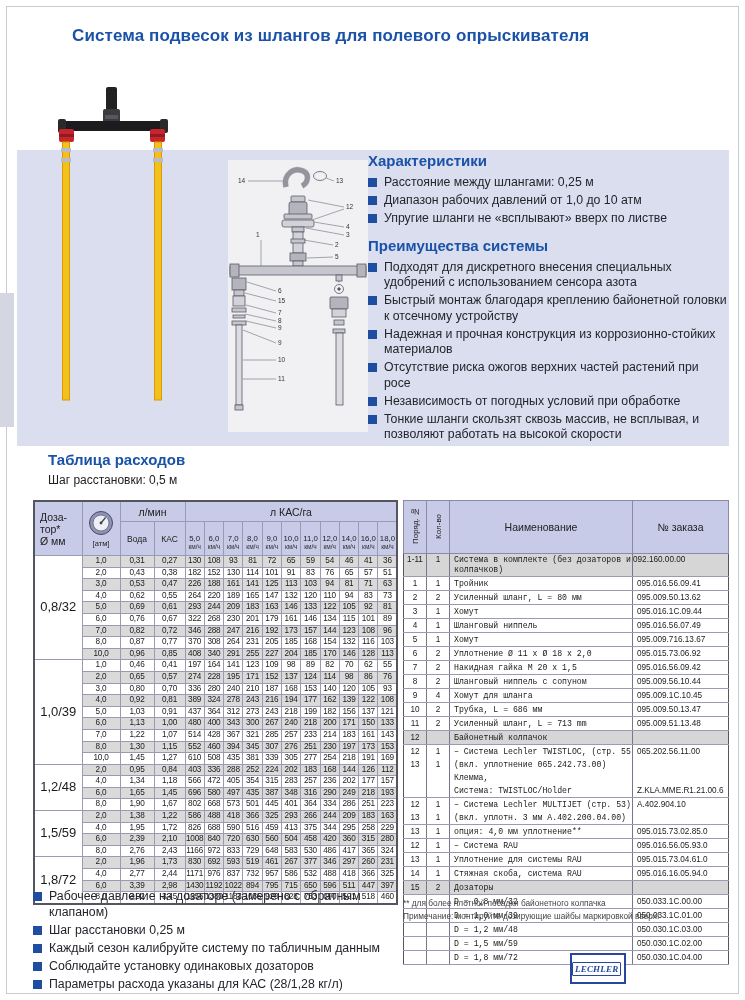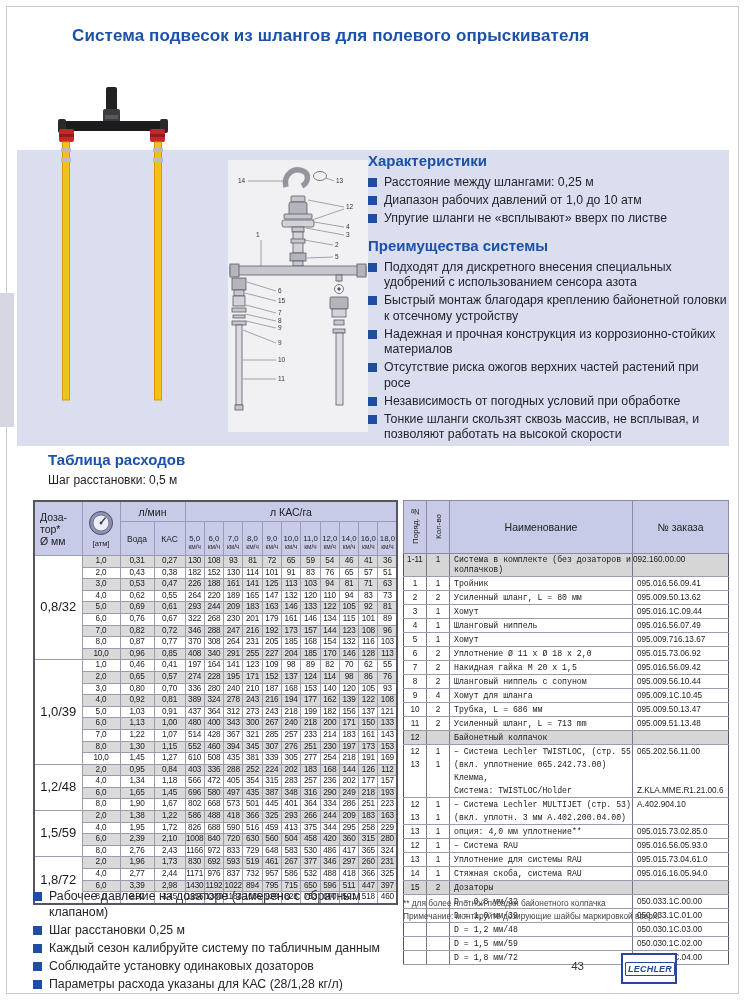--- a/index.html
+++ b/index.html
@@ -58,22 +58,22 @@
   .parts-table tr.shade td{background:#d6d6d6;}
   .parts-table tr.tall td{white-space:normal;line-height:9.8px;height:auto;padding:1px 0;}
   .parts-table tr.tall td.n{padding-left:4px;}
 
   .fn-left{position:absolute;left:33px;top:889px;width:360px;}
   .fn-left li{display:flex;gap:6px;font-size:9px;line-height:13.2px;color:#333;}
   .fn-left .sq{flex:none;width:5px;height:5px;background:#1f3864;margin-top:3.5px;}
   .fn-right{position:absolute;left:403px;top:897px;width:330px;font-size:8.3px;color:#444;line-height:12.5px;}
 
   .page-num{position:absolute;left:560px;top:960px;width:24px;text-align:right;font-size:11.5px;color:#333;}
-  .logo{position:absolute;left:621px;top:953px;width:52px;height:27px;border:2px solid #27479e;background:#fff;
-        display:flex;align-items:center;justify-content:flex-end;}
+  .logo{position:absolute;left:570px;top:953px;width:52px;height:27px;border:2px solid #27479e;background:#fff;
+        display:flex;align-items:center;justify-content:flex-start;font-family:Liberation Serif, serif;}
   .logo .in{font-size:9px;font-weight:bold;font-style:italic;color:#27479e;letter-spacing:.2px;
         border:1px solid #27479e;padding:1px 2px;border-radius:1px;}
 
   svg text{font-family:"Liberation Sans","DejaVu Sans",sans-serif;}
 </style>
 </head>
 <body>
 
 <div class="page">
   <div class="page-frame"></div>

